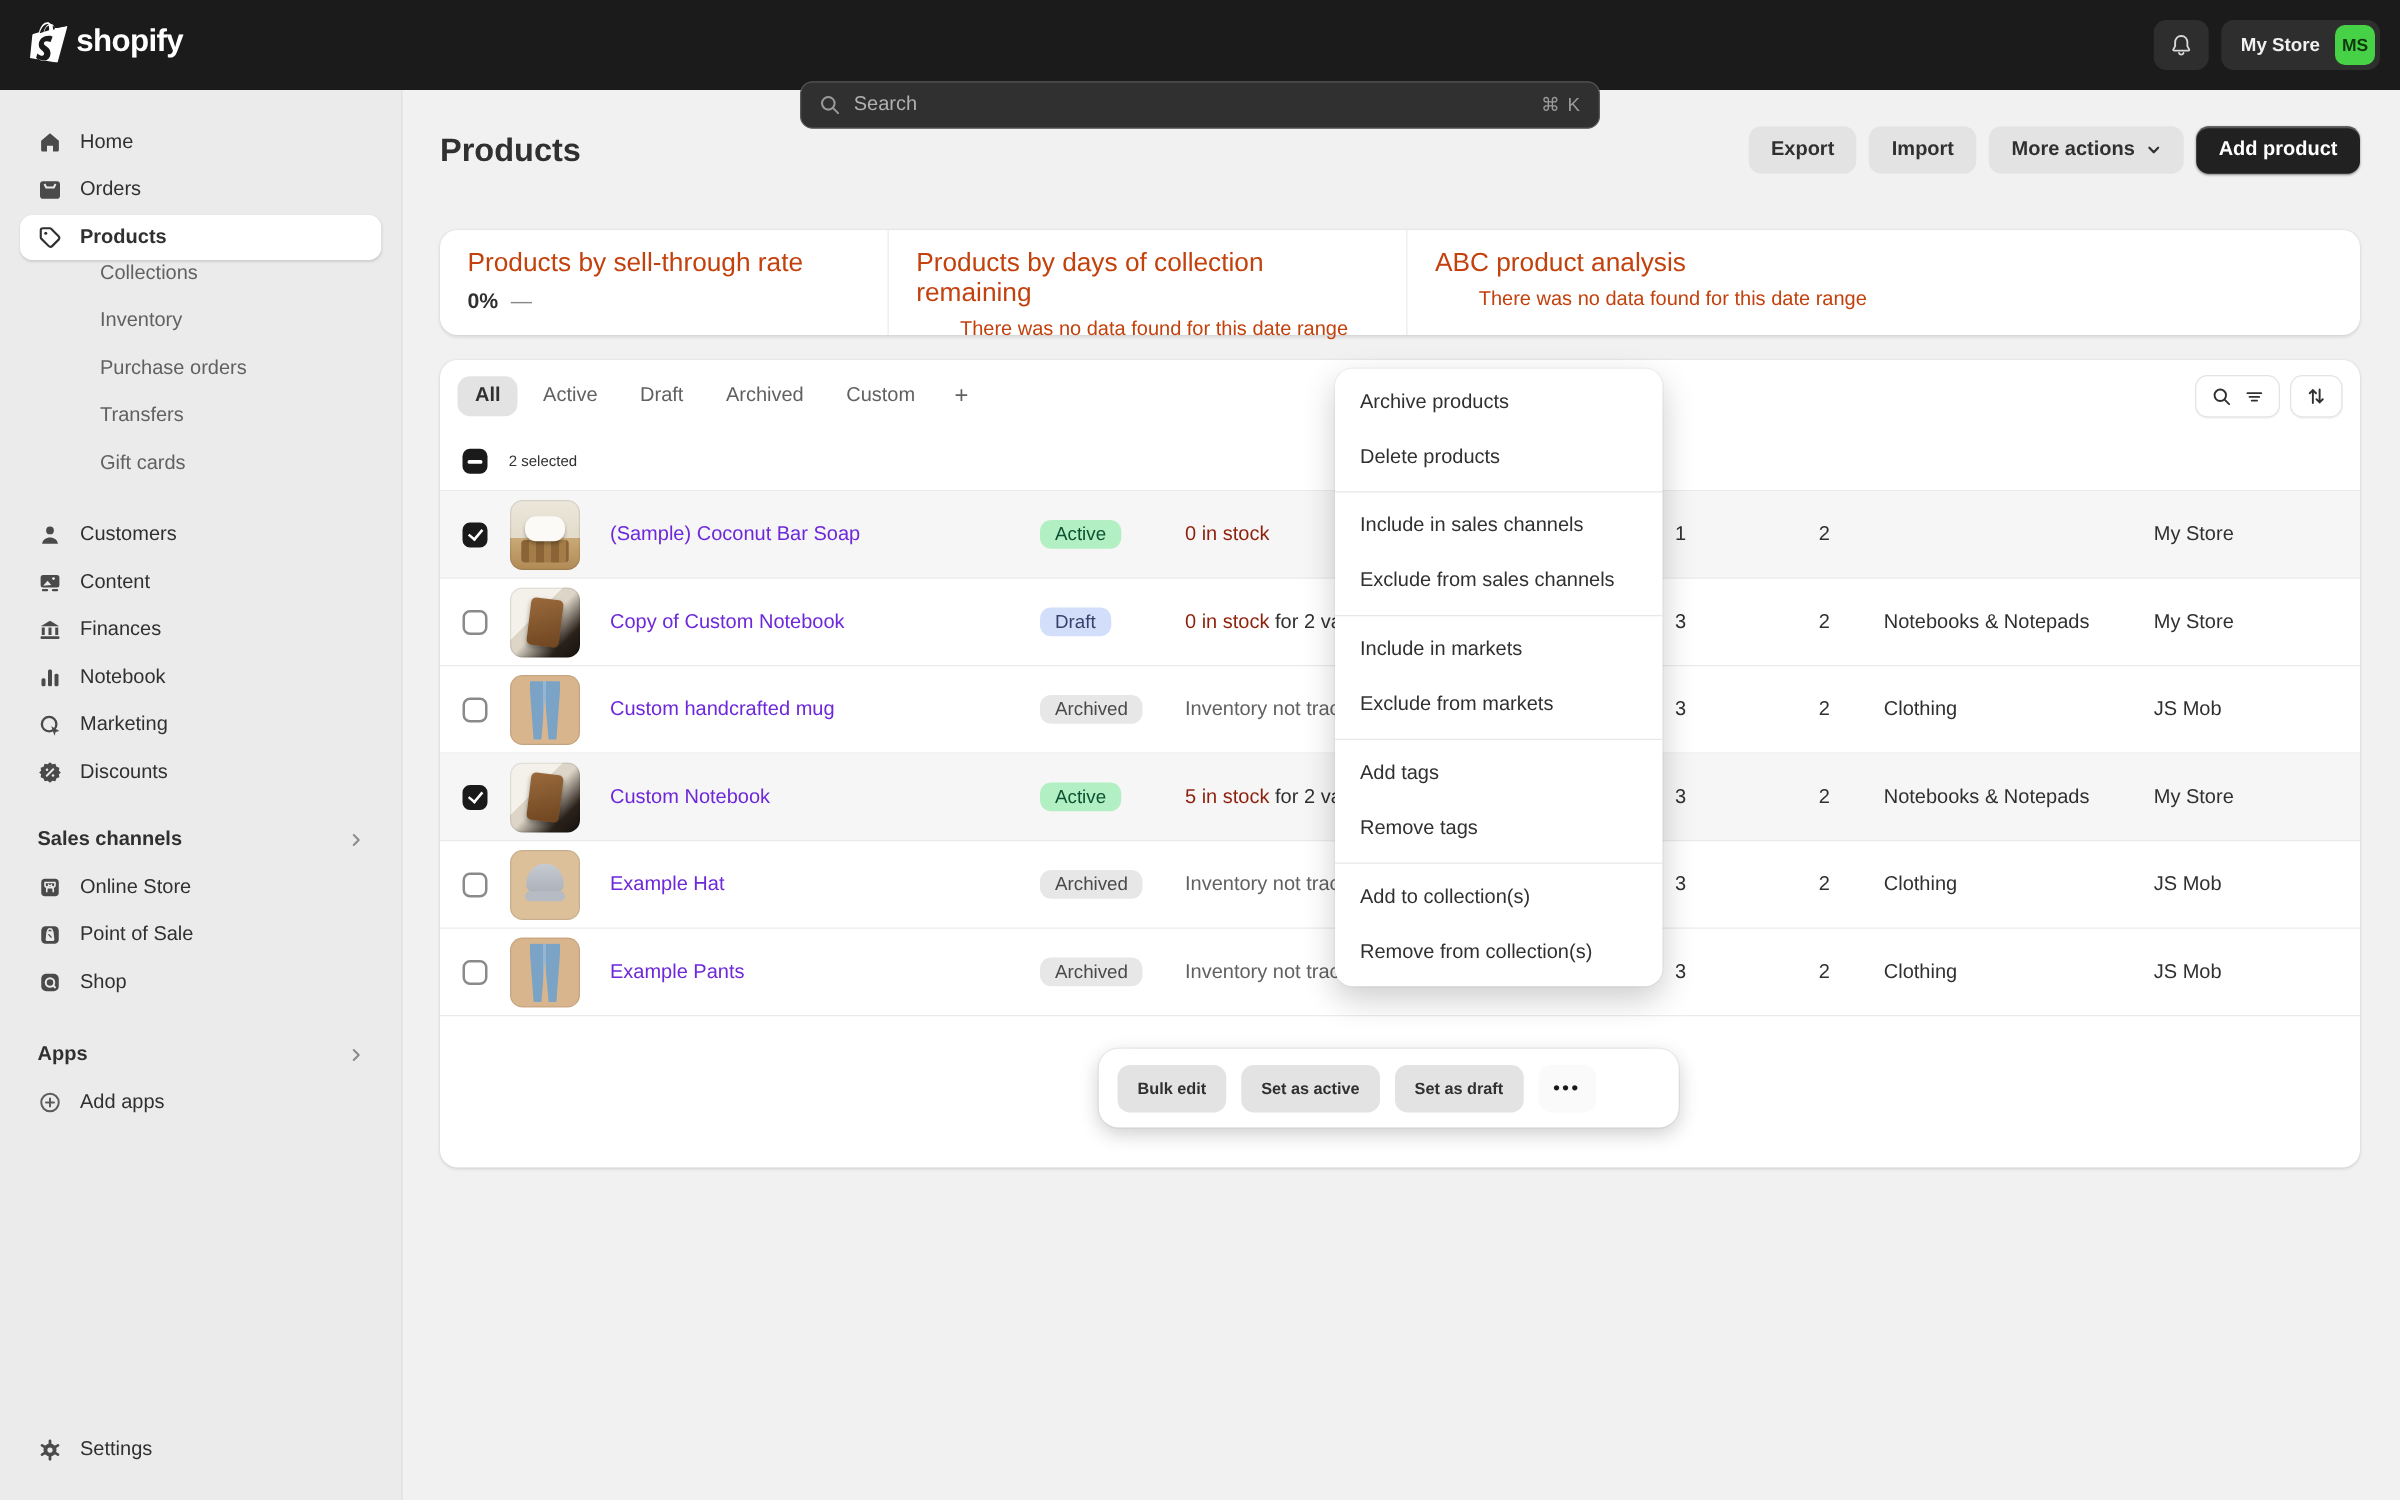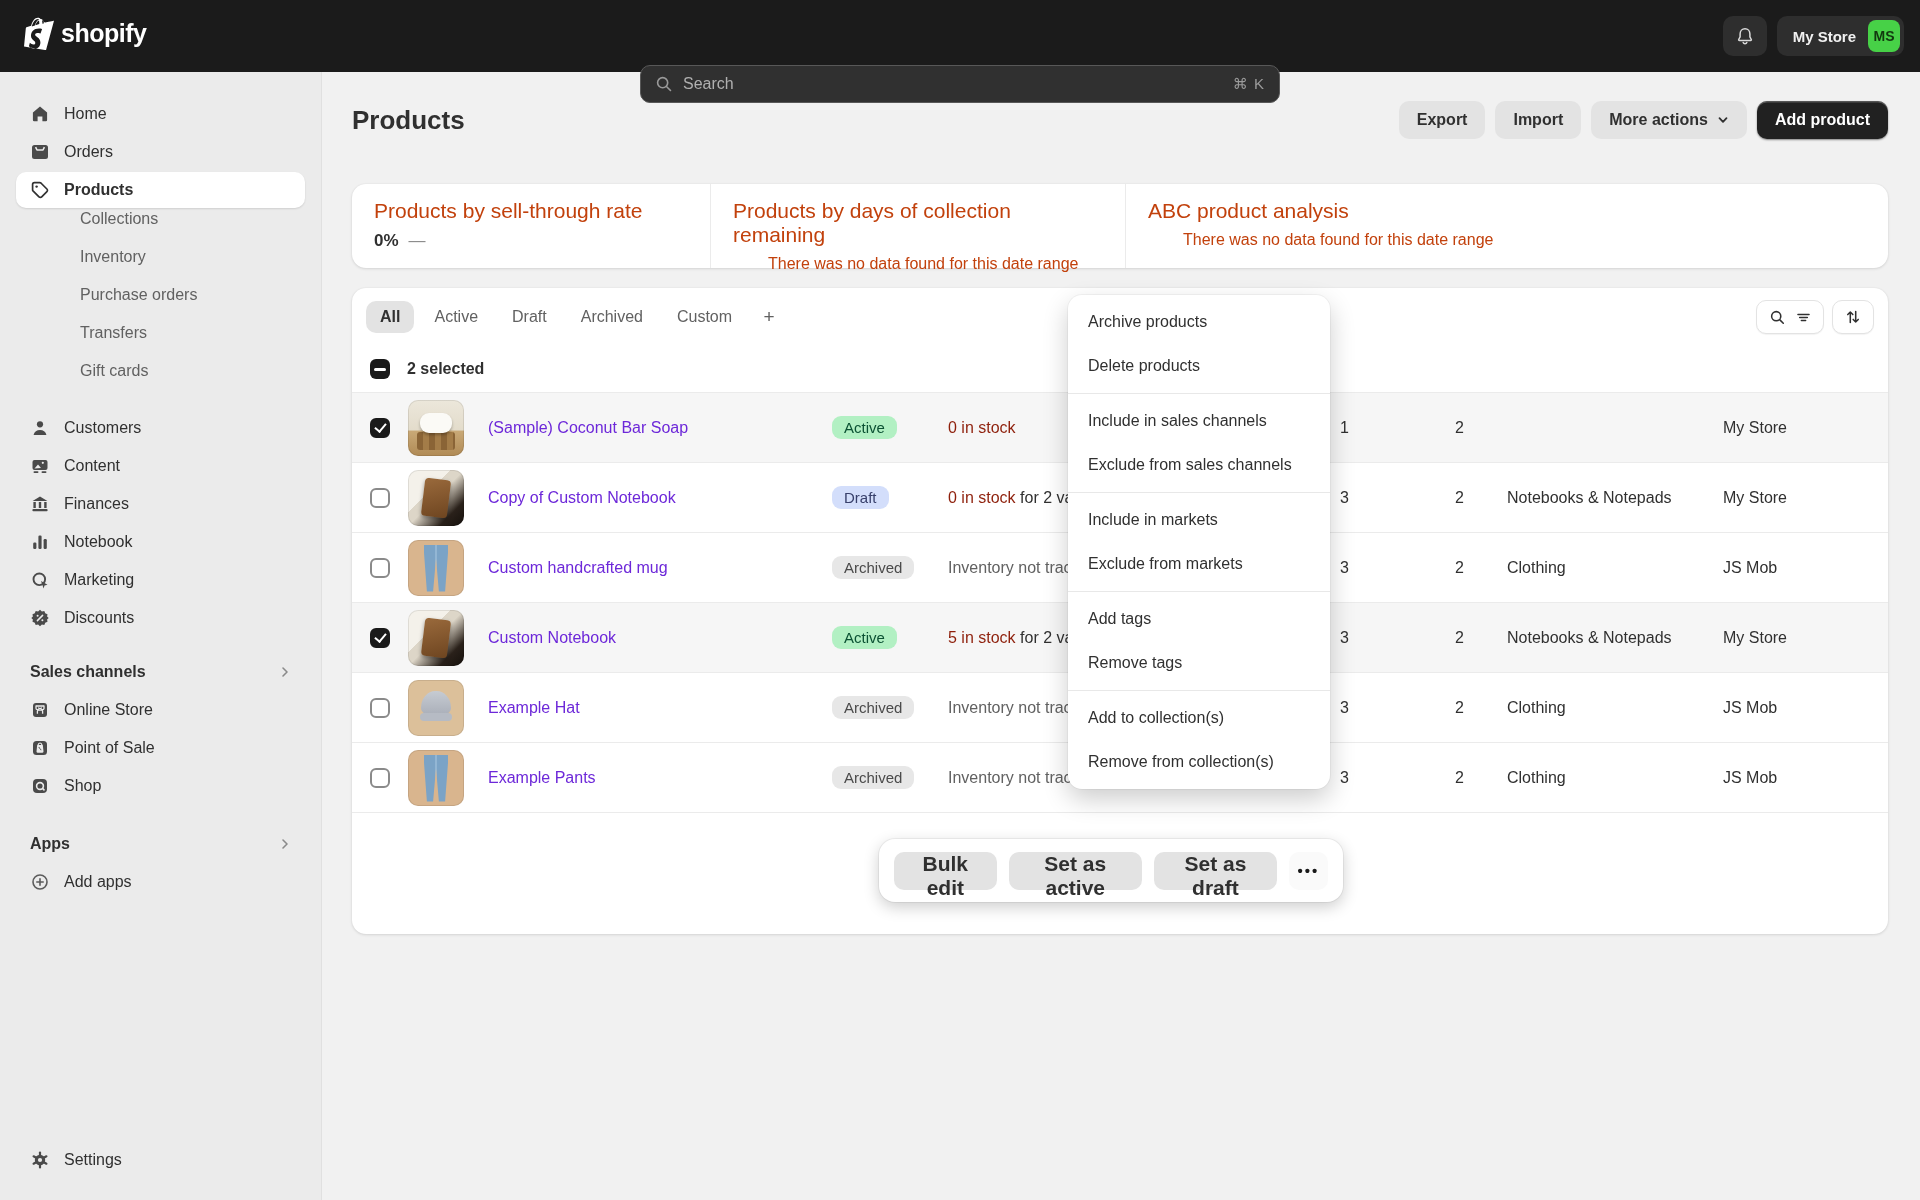--- a/index.html
+++ b/index.html
@@ -59,21 +59,21 @@
   .tabs-row{display:flex;align-items:center;gap:6px;padding:12px 14px;height:58px;}
   .tab{padding:7px 14px;border-radius:10px;font-size:16px;color:#616161;cursor:pointer;}
   .tab.selected{background:#e3e3e3;color:#303030;font-weight:700;}
   .tab-add{width:34px;text-align:center;color:#616161;font-size:19px;padding:5px 0;}
   .tabs-right{margin-left:auto;display:flex;gap:8px;}
   .iconbtn{height:34px;border:1px solid #e3e3e3;background:#fff;border-radius:10px;display:inline-flex;
     align-items:center;justify-content:center;gap:9px;box-shadow:0 1px 1px rgba(0,0,0,.05);cursor:pointer;}
   .iconbtn.combo{width:68px;} .iconbtn.single{width:42px;}
 
   .sel-row{display:flex;align-items:center;gap:17px;height:47px;padding:0 18px;border-bottom:1px solid #ebebeb;}
-  .sel-count{font-size:16px;font-weight:700;}
+  .sel-count{font-size:12px;font-weight:400;}
   .cb-ind{width:20px;height:20px;border-radius:6px;background:#1a1a1a;position:relative;flex:0 0 20px;cursor:pointer;}
   .cb-ind::after{content:"";position:absolute;left:4px;top:9px;width:12px;height:3px;border-radius:2px;background:#fff;}
 
   .trow{display:grid;grid-template-columns:38px 80px 344px 116px 374px 115px 53px 216px 1fr;
     align-items:center;height:70px;padding:0 18px;border-bottom:1px solid #ebebeb;font-size:16px;}
   .trow[data-selected="true"]{background:#f6f6f6;}
   .cb{width:20px;height:20px;border-radius:6px;border:2px solid #8a8a8a;background:#fff;position:relative;cursor:pointer;}
   .trow[data-selected="true"] .cb{background:#1a1a1a;border-color:#1a1a1a;}
   .trow[data-selected="true"] .cb::after{content:"";position:absolute;left:5px;top:1px;width:5px;height:9px;
     border:solid #fff;border-width:0 2.4px 2.4px 0;transform:rotate(40deg);}
@@ -107,21 +107,21 @@
 
   
   .menu{position:absolute;left:1068px;top:295px;width:262px;background:#fff;border-radius:14px;z-index:60;
     box-shadow:0 10px 26px rgba(0,0,0,.20),0 0 0 1px rgba(0,0,0,.04);padding:5px 0;}
   .menu-item{padding:13px 20px;font-size:16px;color:#303030;cursor:pointer;border-radius:8px;}
   .menu-div{height:1px;background:#e8e8e8;margin:5px 0;}
 
   
   .bulkbar{position:absolute;left:879px;top:839px;width:464px;height:63px;background:#fff;border-radius:16px;z-index:50;
     box-shadow:0 5px 16px rgba(0,0,0,.20),0 0 0 1px rgba(0,0,0,.05);display:flex;align-items:center;gap:12px;padding:0 15px;}
-  .bulk-btn{background:#e3e3e3;border:none;border-radius:10px;height:38px;padding:0 16px;font-size:21px;font-weight:700;
+  .bulk-btn{background:#e3e3e3;border:none;border-radius:10px;height:38px;padding:0 16px;font-size:13px;font-weight:700;
     color:#303030;cursor:pointer;}
   .bulk-dots{background:#fafafa;border:none;border-radius:10px;height:38px;width:46px;font-size:15px;font-weight:700;
     letter-spacing:2px;color:#1a1a1a;cursor:pointer;}
 
   svg{display:block;}
 </style>
 </head>
 <body>
 
 <div id="app">

